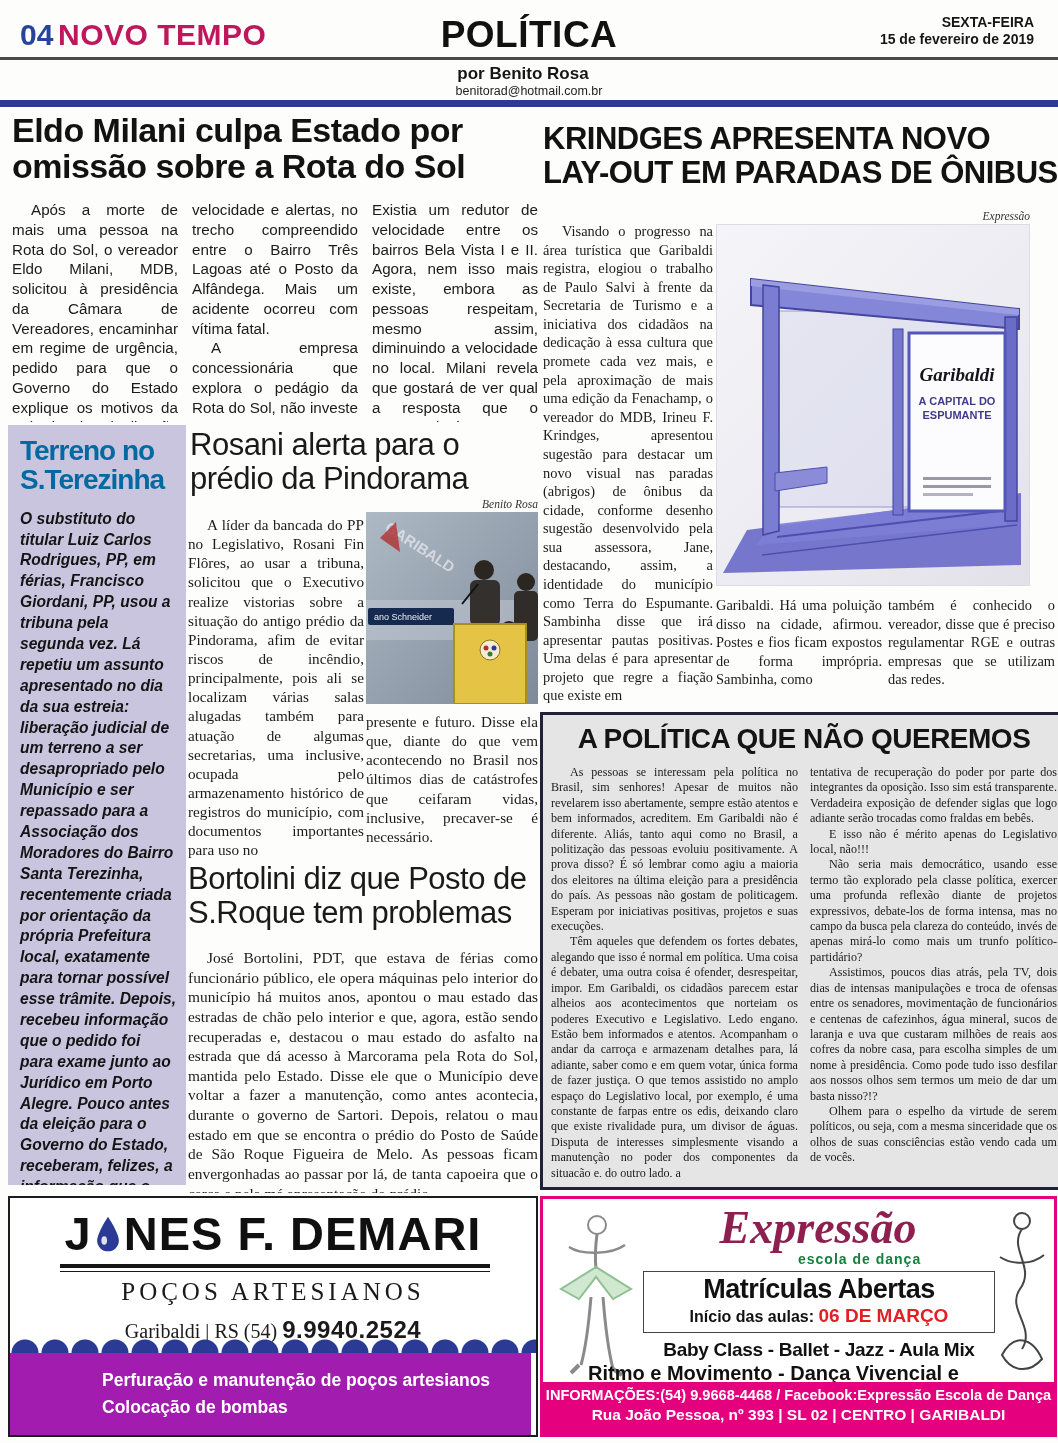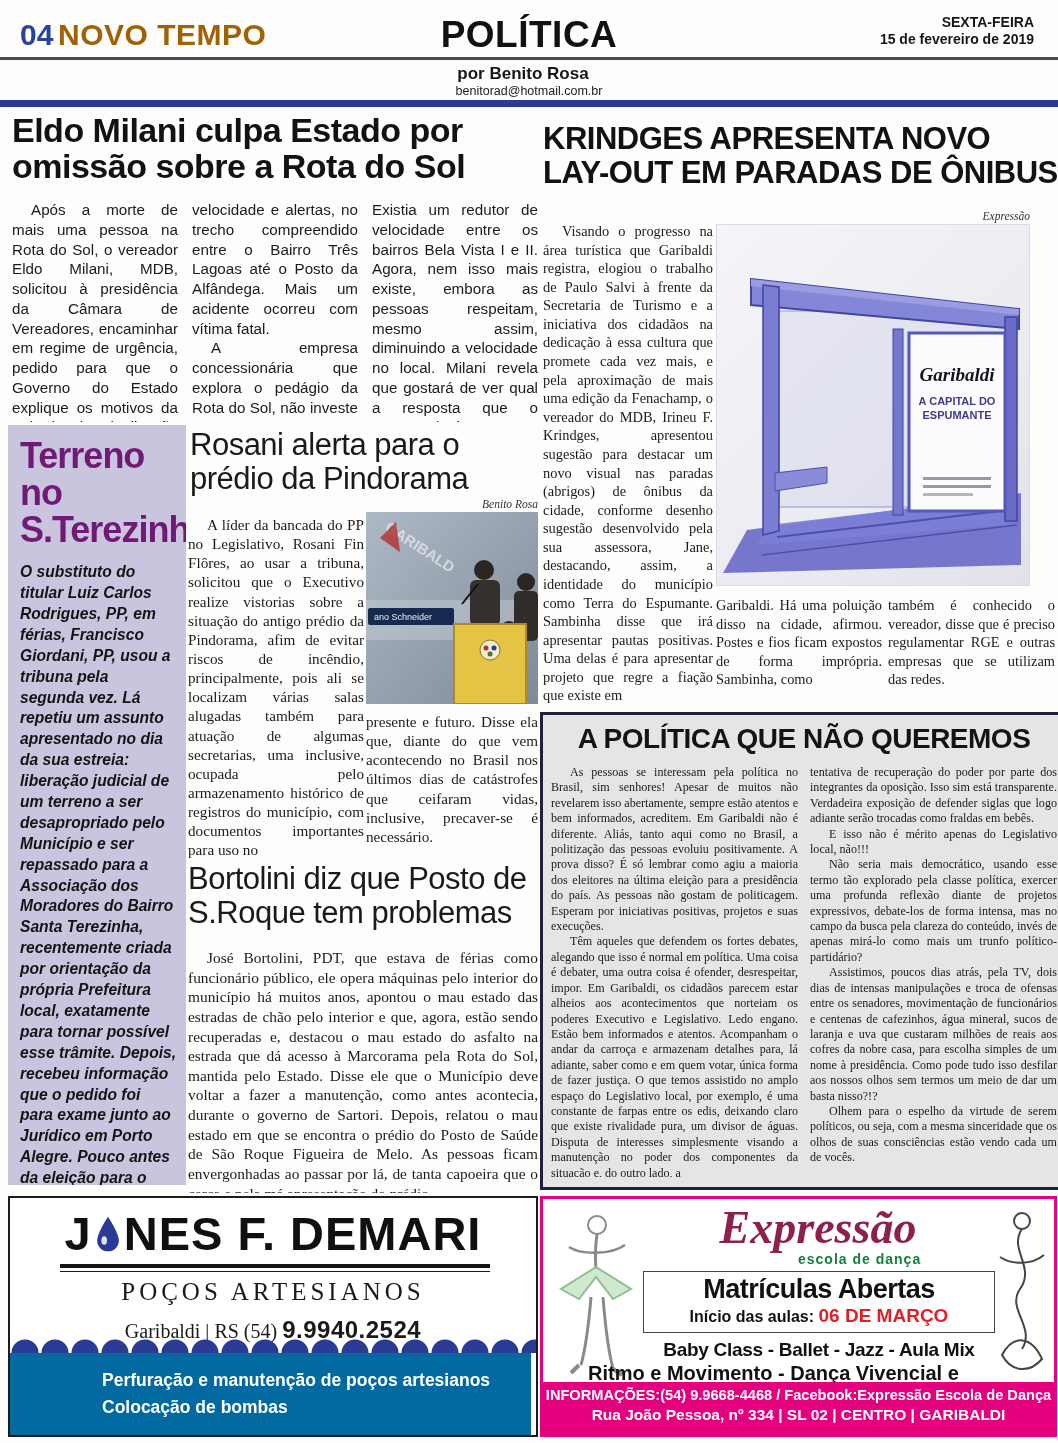--- a/index.html
+++ b/index.html
@@ -3,21 +3,21 @@
 <meta charset="utf-8">
 <style>
   * { margin:0; padding:0; box-sizing:border-box; }
   html,body { background:#9a9a9a; }
   #page { position:relative; width:1058px; height:1443px; background:#fdfdfb;
           font-family:"Liberation Sans",sans-serif; color:#161616; overflow:hidden;
           margin:0 auto; }
 
   
   .hdr-pageno   { position:absolute; left:20px; top:18px; font-size:30px; font-weight:bold; color:#27439b; letter-spacing:0; }
-  .hdr-masthead { position:absolute; left:58px; top:18px; font-size:30px; font-weight:bold; color:#a16207; letter-spacing:.5px; }
+  .hdr-masthead { position:absolute; left:58px; top:18px; font-size:30px; font-weight:bold; color:#be185d; letter-spacing:.5px; }
   .hdr-section  { position:absolute; left:0; right:0; top:14px; text-align:center; font-size:37px; font-weight:bold; color:#111; letter-spacing:.5px; }
   .hdr-weekday  { position:absolute; right:24px; top:14px; font-size:14px; font-weight:bold; text-align:right; }
   .hdr-date     { position:absolute; right:24px; top:31px; font-size:14px; font-weight:bold; text-align:right; }
   .hdr-rule-gray{ position:absolute; left:0; right:0; top:57px; height:3px; background:#4a4a4a; }
   .hdr-byline   { position:absolute; left:0; right:12px; top:64px; text-align:center; font-size:17px; font-weight:bold; }
   .hdr-email    { position:absolute; left:0; right:0; top:84px; text-align:center; font-size:12.5px; color:#222; }
   .hdr-rule-blue{ position:absolute; left:0; right:0; top:100px; height:7px; background:#2b3a94; }
 
   
   .headline-bold { font-family:"Liberation Sans",sans-serif; font-weight:bold; color:#121212; line-height:1.07; letter-spacing:-.5px; }
@@ -27,21 +27,21 @@
   .ind { text-indent:19px; }
   .credit { font-family:"Liberation Serif",serif; font-style:italic; font-size:11.5px; color:#333; text-align:right; }
 
   
   .milani-title { position:absolute; left:12px; top:112px; width:525px; font-size:34px; }
   .milani-cols  { position:absolute; left:12px; top:200px; width:526px; height:222px; display:flex; gap:14px; overflow:hidden; }
   .milani-cols > div { width:166px; }
 
   
   .terreno { position:absolute; left:8px; top:425px; width:178px; height:760px; background:#c9c5df; padding:12px 10px 10px 12px; overflow:hidden; }
-  .terreno-title { font-size:36px; font-weight:bold; line-height:1.03; letter-spacing:-1px; color:#701a75; }
+  .terreno-title { font-size:28px; font-weight:bold; line-height:1.03; letter-spacing:-1px; color:#0369a1; }
   .terreno-body  { margin-top:14px; font-size:15.6px; line-height:1.34; font-weight:bold; font-style:italic; text-align:left; color:#141414; }
 
   
   .rosani-title { position:absolute; left:190px; top:428px; width:350px; font-size:31px; }
   .rosani-col1  { position:absolute; left:188px; top:515px; width:176px; height:345px; font-size:15.2px; line-height:1.26; overflow:hidden; }
   .rosani-credit{ position:absolute; left:366px; top:498px; width:172px; }
   .rosani-photo { position:absolute; left:366px; top:512px; width:172px; height:192px; overflow:hidden; background:#93a0ad; }
   .rosani-col2  { position:absolute; left:366px; top:712px; width:172px; height:148px; font-size:15.2px; line-height:1.26; overflow:hidden; }
 
   
@@ -68,21 +68,21 @@
   .demari-name { position:absolute; left:0; right:0; top:8px; display:flex; justify-content:center; align-items:center; gap:3px;
                  font-size:47px; font-weight:bold; letter-spacing:1px; color:#101010; font-family:"Liberation Sans",sans-serif; }
   .demari-rule-thick { position:absolute; left:50px; top:66px; width:430px; height:4px; background:#151515; }
   .demari-rule-thin  { position:absolute; left:50px; top:73px; width:430px; height:1px; background:#151515; }
   .demari-sub  { position:absolute; left:0; right:0; top:80px; text-align:center; font-family:"Liberation Serif",serif; font-size:25px; letter-spacing:4px; color:#1a1a1a; }
   .demari-phone{ position:absolute; left:0; right:0; top:118px; text-align:center; font-family:"Liberation Serif",serif; font-size:20px; color:#1a1a1a; }
   .demari-phone b { font-family:"Liberation Sans",sans-serif; font-size:24px; letter-spacing:.5px; }
   .demari-wave { position:absolute; left:0; right:0; bottom:82px; height:15px;
                  background-image:radial-gradient(circle at 15px 15px, #2b3a94 13px, rgba(0,0,0,0) 14px);
                  background-size:30px 15px; background-repeat:repeat-x; }
-  .demari-band { position:absolute; left:0; right:5px; bottom:0; height:82px; background:#0369a1; color:#fff;
+  .demari-band { position:absolute; left:0; right:5px; bottom:0; height:82px; background:#a21caf; color:#fff;
                  padding:14px 0 0 92px; font-size:17.5px; font-weight:bold; line-height:1.55; }
 
   
   .expressao { position:absolute; left:540px; top:1196px; width:517px; height:241px; border:3px solid #e5007e; background:#fff; overflow:hidden; }
   .exp-brand { position:absolute; left:135px; top:2px; width:280px; text-align:center;
                font-family:"Liberation Serif",serif; font-style:italic; font-weight:bold; font-size:46px; color:#8e2050; }
   .exp-brand-sub { position:absolute; left:255px; top:52px; font-size:14px; font-weight:bold; color:#15803d; letter-spacing:1px; }
   .exp-box { position:absolute; left:100px; top:72px; width:352px; height:62px; border:1px solid #444; background:#fff; text-align:center; }
   .exp-matriculas { font-size:27px; font-weight:bold; color:#111; margin-top:2px; letter-spacing:-.5px; }
   .exp-inicio { font-size:16px; font-weight:bold; color:#111; }
@@ -279,17 +279,17 @@
     <div class="exp-box">
       <div class="exp-matriculas">Matrículas Abertas</div>
       <div class="exp-inicio">
         <span>Início das aulas: </span><span class="date">06 DE MARÇO</span>
       </div>
     </div>
     <div class="exp-classes">Baby Class  -  Ballet  - Jazz  - Aula Mix</div>
     <div class="exp-classes2">Ritmo e Movimento - Dança Vivencial e Ritualística</div>
     <div class="exp-band">
       <div class="l1">INFORMAÇÕES:(54) 9.9668-4468 / Facebook:Expressão Escola de Dança</div>
-      <div class="l2">Rua João Pessoa, nº 334 | SL 02 | CENTRO | GARIBALDI</div>
+      <div class="l2">Rua João Pessoa, nº 393 | SL 02 | CENTRO | GARIBALDI</div>
     </div>
   </div>
 
 </div>
 
 </body></html>

